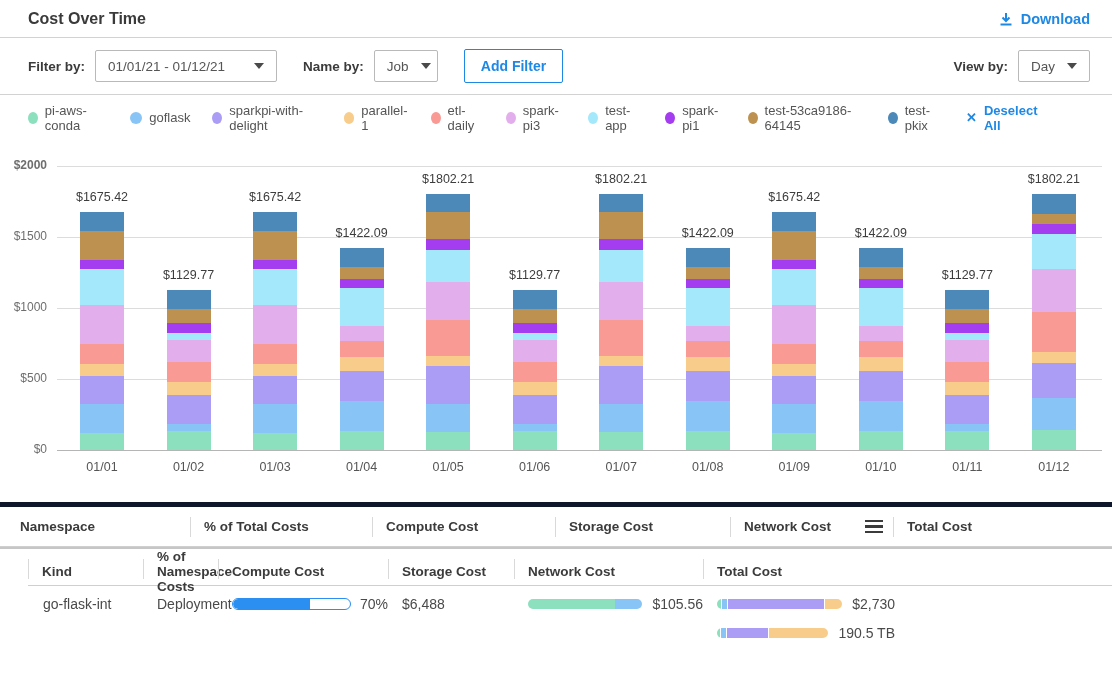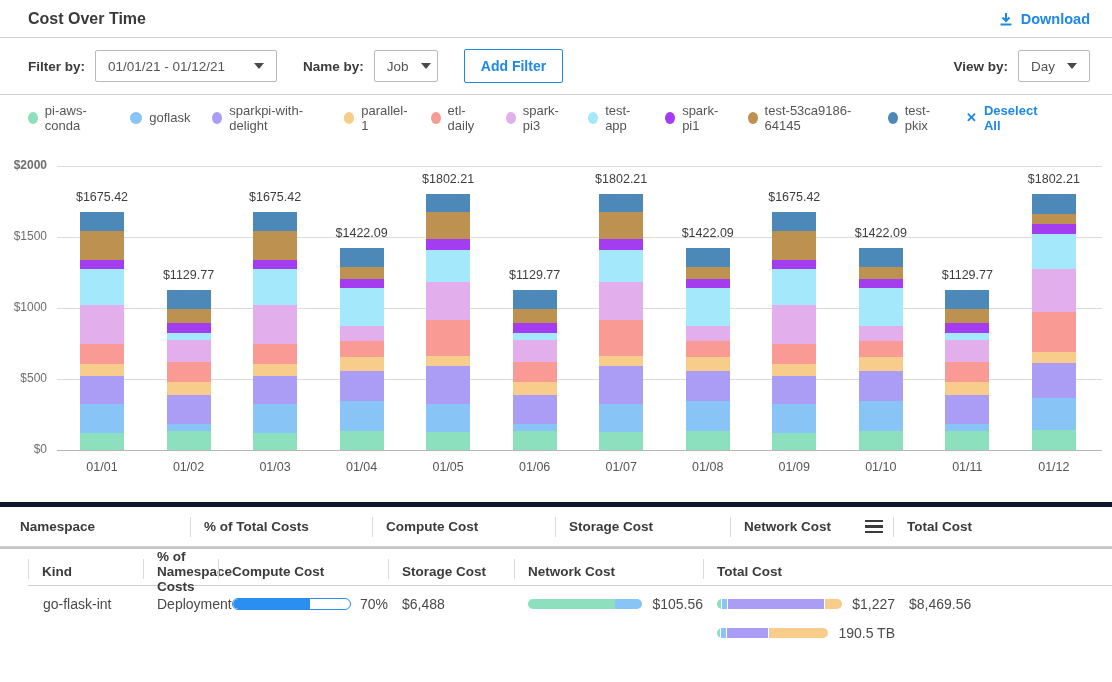--- a/index.html
+++ b/index.html
@@ -416,27 +416,26 @@
       <span class="mini-label">$105.56</span>
     </div>
     <div class="td net-col" id="network-bars">
         <div class="mini-wrap">
           <div class="mini-bar" style="width: 132px;">
             <div class="seg" style="width: 3%; background: rgb(140, 224, 190); margin-right: 1px;"></div>
             <div class="seg" style="width: 4%; background: rgb(137, 196, 246); margin-right: 1px;"></div>
             <div class="seg" style="width: 77%; background: rgb(171, 157, 245); margin-right: 1px;"></div>
             <div class="seg" style="width: 14%; background: rgb(248, 205, 140);"></div>
           </div>
-          <span class="mini-label">$1,227</span>
+          <span class="mini-label">$2,730</span>
         </div>
         <div class="mini-wrap">
           <div class="mini-bar" style="width: 132px;">
             <div class="seg" style="width: 3%; background: rgb(140, 224, 190); margin-right: 1px;"></div>
             <div class="seg" style="width: 4%; background: rgb(137, 196, 246); margin-right: 1px;"></div>
             <div class="seg" style="width: 38%; background: rgb(171, 157, 245); margin-right: 1px;"></div>
             <div class="seg" style="width: 55%; background: rgb(248, 205, 140);"></div>
           </div>
           <span class="mini-label">190.5 TB</span>
         </div>
       </div>
-    <div class="td">$8,469.56</div>
   </div>
 </div>
 
 </body></html>

